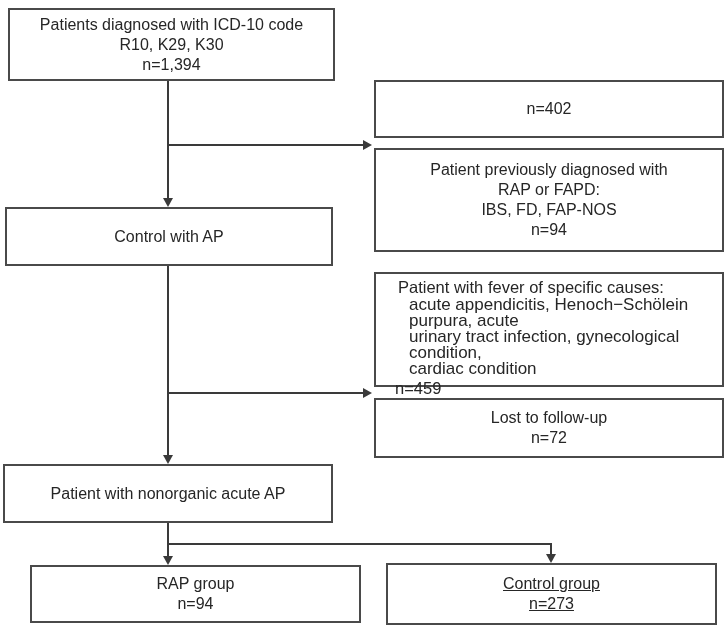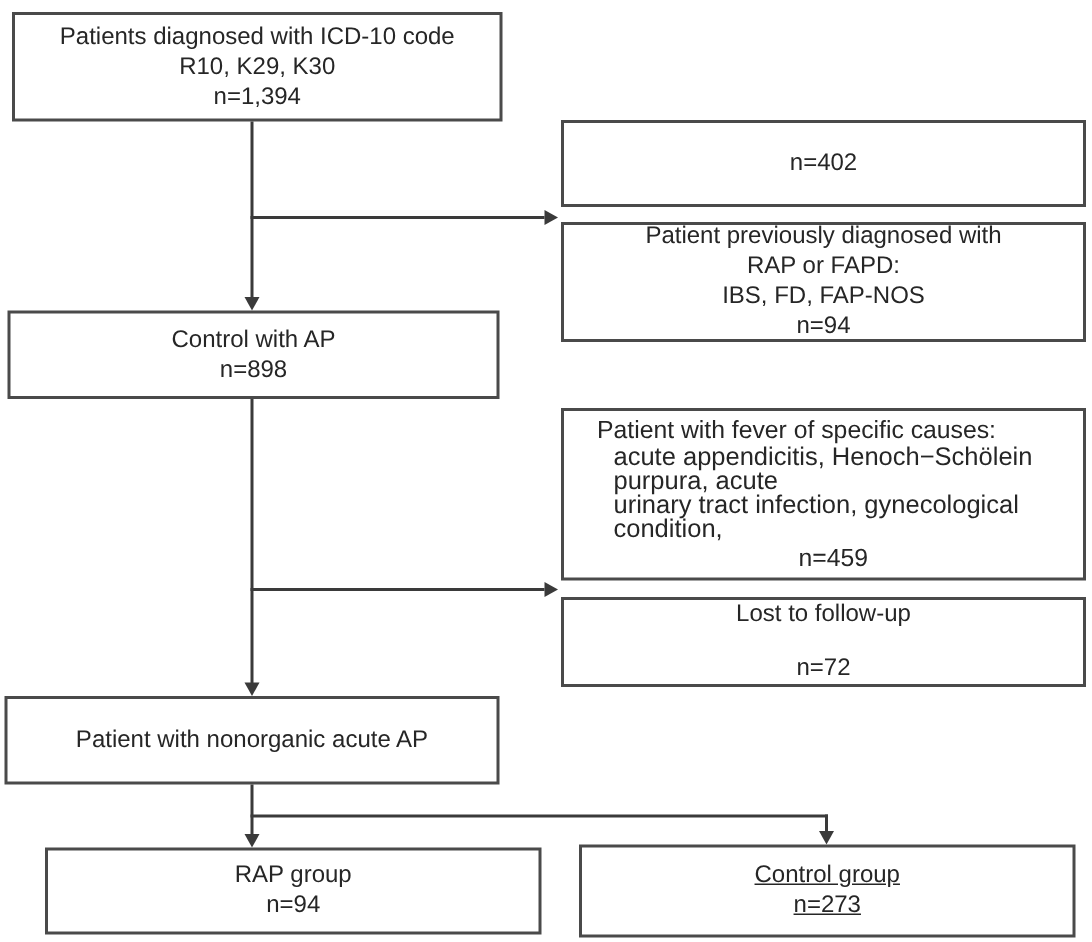--- a/index.html
+++ b/index.html
@@ -21,21 +21,21 @@
     display:flex;flex-direction:column;justify-content:center;align-items:center;
     text-align:center;font-size:16px;line-height:20px;
   }
   .fbox .bline{width:100%;}
   .fever{
     justify-content:flex-start;align-items:stretch;text-align:left;
     padding:4px 6px 2px 6px;
   }
   .fever .ftitle{font-size:16.5px;line-height:19px;padding-left:3px;}
   .fever .fdetail{font-size:17px;line-height:16px;padding-left:14px;}
-  .fever .fcount{font-size:16.5px;line-height:20px;text-align:center;margin-top:1px;}
+  .fever .fcount{font-size:16.5px;line-height:20px;text-align:left;margin-top:1px;}
   .vline{position:absolute;width:2px;background:var(--line-color);}
   .hline{position:absolute;height:2px;background:var(--line-color);}
   .arrow-down{
     position:absolute;width:0;height:0;
     border-left:5px solid transparent;border-right:5px solid transparent;
     border-top:9px solid var(--line-color);
   }
   .arrow-right{
     position:absolute;width:0;height:0;
     border-top:5px solid transparent;border-bottom:5px solid transparent;
@@ -48,51 +48,51 @@
 <div class="canvas">
 
   <div class="fbox" style="left:8px;top:8px;width:327px;height:73px;">
     <div class="bline">Patients diagnosed with ICD-10 code</div>
     <div class="bline">R10, K29, K30</div>
     <div class="bline">n=1,394</div>
   </div>
 
   <div class="fbox" style="left:5px;top:207px;width:328px;height:59px;">
     <div class="bline">Control with AP</div>
-    <div class="bline">n=898</div>
   </div>
 
   <div class="fbox" style="left:3px;top:464px;width:330px;height:59px;">
     <div class="bline">Patient with nonorganic acute AP</div>
   </div>
 
   <div class="fbox" style="left:2px;top:565px;width:331px;height:58px;margin-left:28px;">
     <div class="bline">RAP group</div>
     <div class="bline">n=94</div>
   </div>
 
   <div class="fbox" style="left:374px;top:80px;width:350px;height:58px;">
     <div class="bline">n=402</div>
   </div>
 
-  <div class="fbox" style="left:374px;top:148px;width:350px;height:80px;text-align:center;">
+  <div class="fbox" style="left:374px;top:148px;width:350px;height:104px;text-align:center;">
     <div class="bline">Patient previously diagnosed with</div>
     <div class="bline">RAP or FAPD:</div>
     <div class="bline">IBS, FD, FAP-NOS</div>
     <div class="bline">n=94</div>
   </div>
 
   <div class="fbox fever" style="left:374px;top:272px;width:350px;height:115px;padding-left:19px;">
     <div class="ftitle">Patient with fever of specific causes:</div>
     <div class="fdetail">acute appendicitis, Henoch−Schölein purpura, acute</div>
     <div class="fdetail">urinary tract infection, gynecological condition,</div>
+    <div class="fdetail">cardiac condition</div>
     <div class="fcount">n=459</div>
   </div>
 
-  <div class="fbox" style="left:374px;top:398px;width:350px;height:60px;justify-content:space-between;">
+  <div class="fbox" style="left:374px;top:398px;width:350px;height:60px;">
     <div class="bline">Lost to follow-up</div>
     <div class="bline">n=72</div>
   </div>
 
   <div class="fbox" style="left:386px;top:563px;width:331px;height:62px;text-decoration:underline;">
     <div class="bline">Control group</div>
     <div class="bline">n=273</div>
   </div>
 
   <div class="vline" style="left:167px;top:81px;height:119px;"></div>

